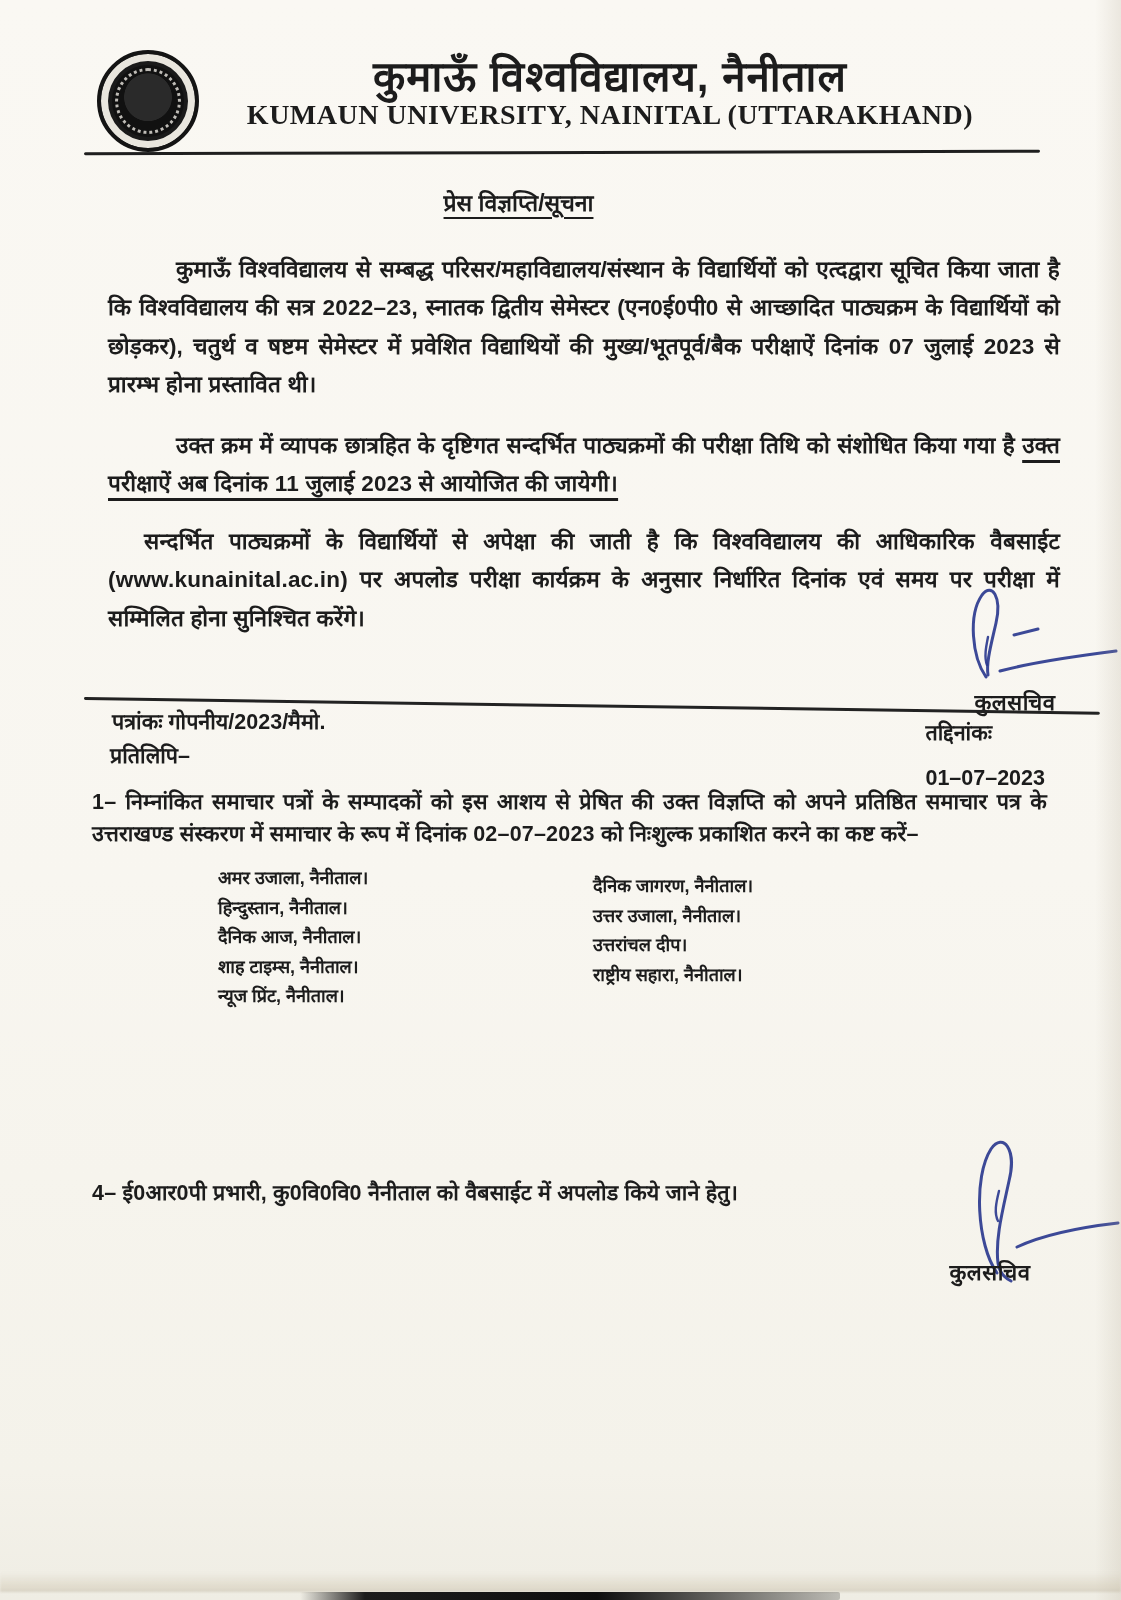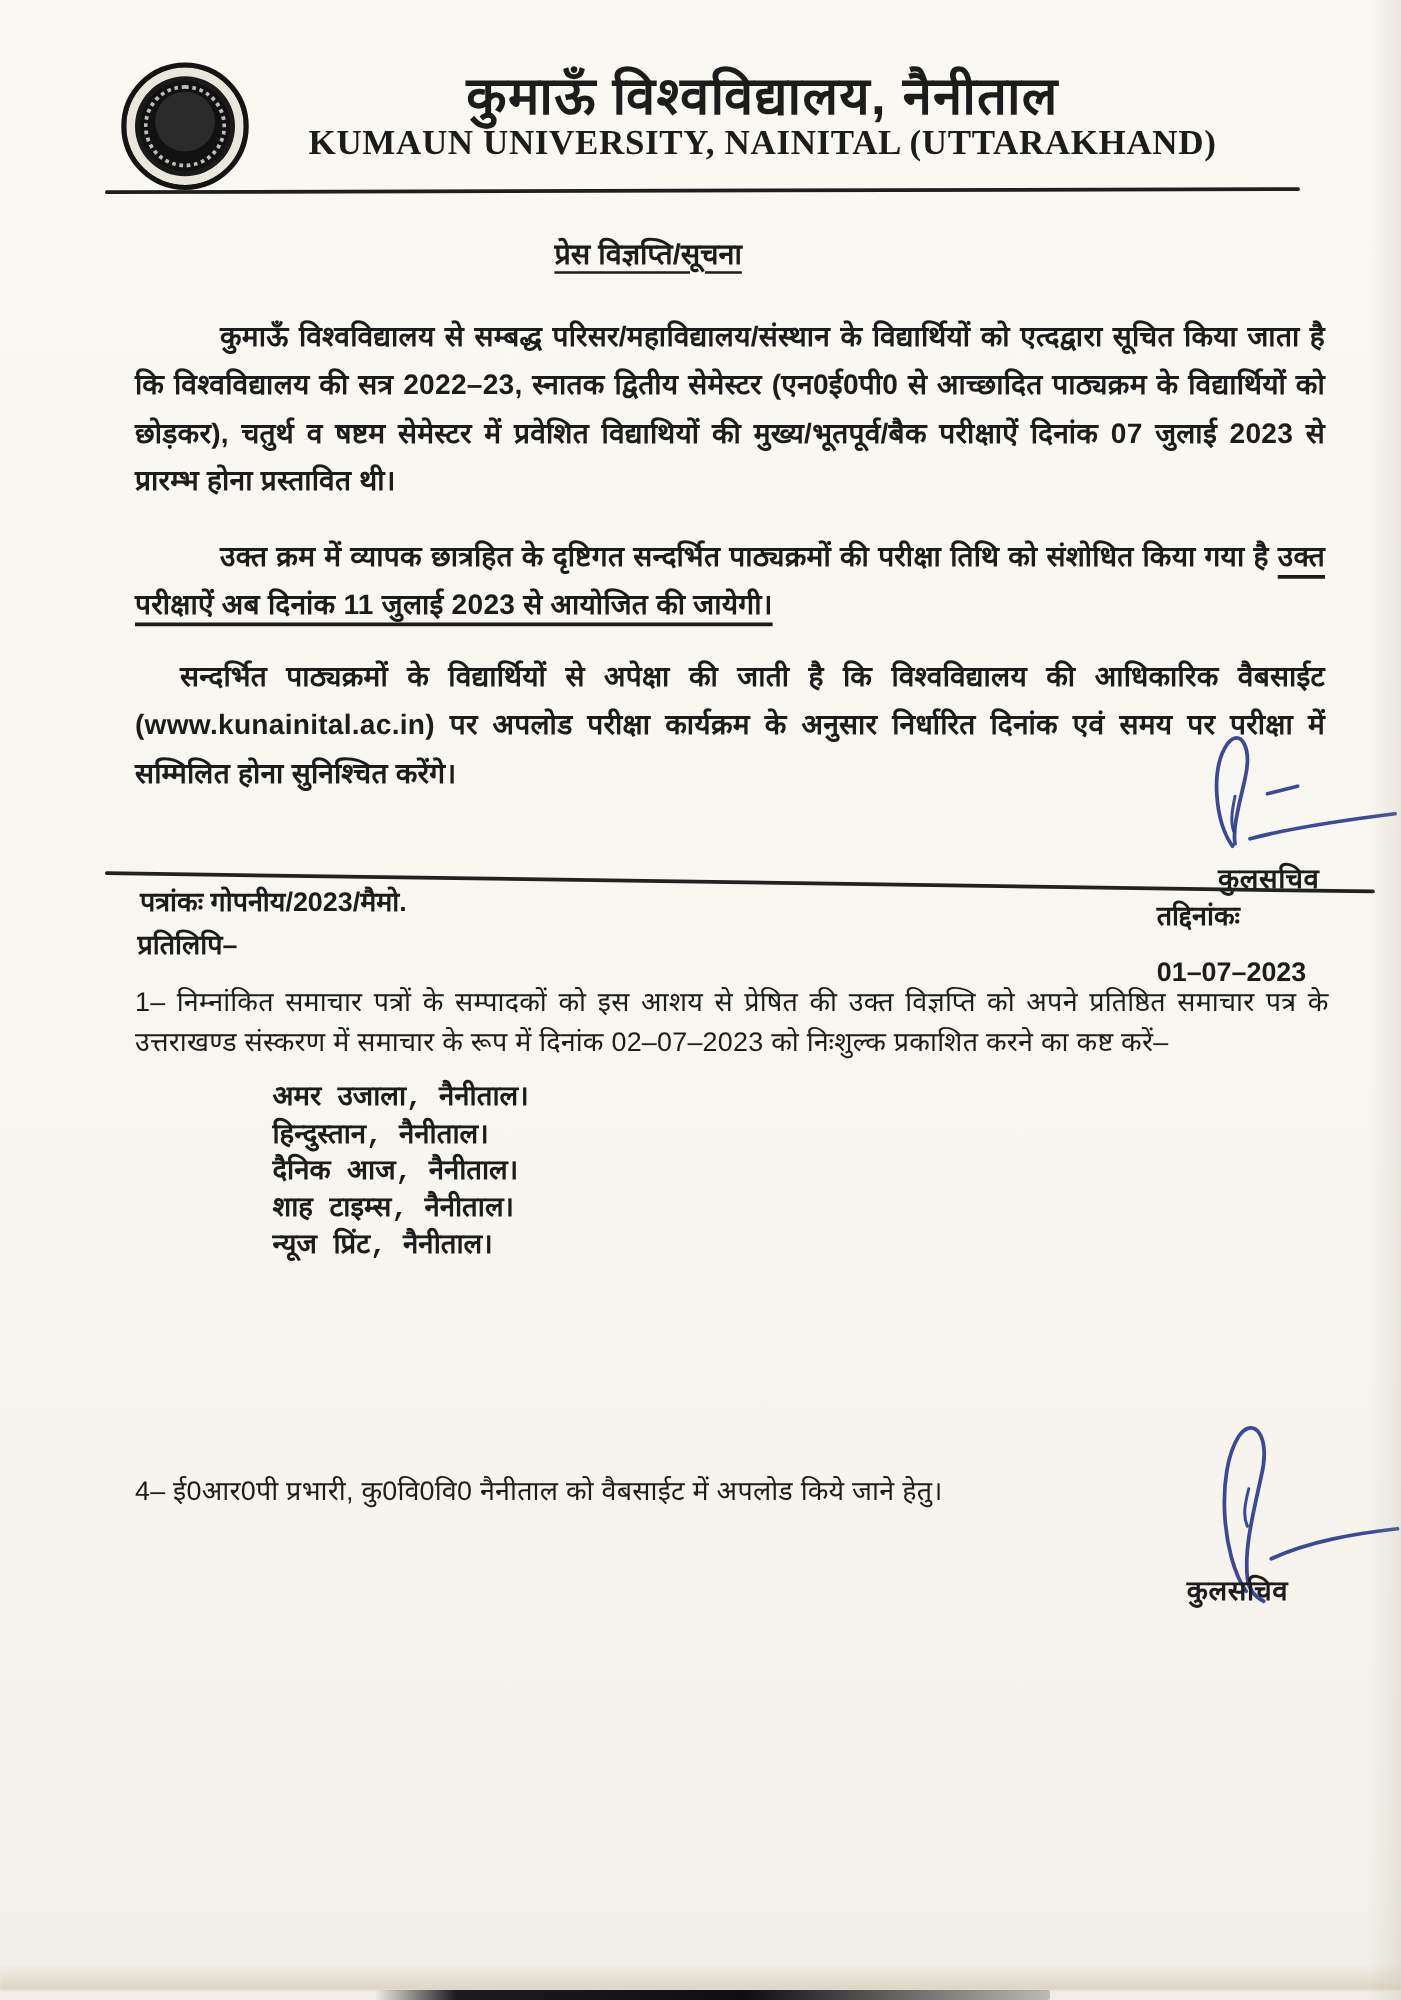--- a/index.html
+++ b/index.html
@@ -74,32 +74,32 @@
   .section-divider{
     left:84px;top:697px;width:1016px;height:2.5px;background:#222;
     transform:rotate(.83deg);transform-origin:left center;border-radius:2px;
   }
   .letter-no{left:112px;top:706px;font-size:21.5px;font-weight:600;}
   .date-row{top:717px;right:76px;font-size:21.5px;font-weight:600;display:flex;gap:20px;flex-direction:column;}
   .copy-heading{left:110px;top:740px;font-size:21.5px;font-weight:600;}
 
   
   .copy-par{
-    left:108px;width:955px;font-size:21.5px;font-weight:400;
+    left:92px;width:955px;font-size:21.5px;font-weight:700;
     line-height:32.5px;text-align:justify;letter-spacing:.2px;
   }
   .item1{top:764px;}
   .item2{
     top:1034px;line-height:31.5px;
     text-decoration:underline;text-decoration-thickness:1.8px;text-underline-offset:6px;
   }
   .item3{top:1124px;}
   .item4{top:1155px;}
   .item5{top:1186px;}
-  .news-col{font-size:22px;font-weight:600;line-height:29.5px;white-space:nowrap;font-family:Liberation Mono, monospace;}
+  .news-col{font-size:18px;font-weight:600;line-height:29.5px;white-space:nowrap;}
   .news-left{left:218px;top:864px;}
   .news-right{left:593px;top:872px;}
 
   
   .smudge-band{
     left:0;bottom:8px;width:1121px;height:20px;
     background:linear-gradient(180deg,rgba(205,195,172,0) 0%,rgba(205,195,172,.38) 70%,rgba(190,180,158,.45) 100%);
     filter:blur(1px);
   }
   .dark-strip{
@@ -147,20 +147,26 @@
 
   <p class="abs copy-par item1">1– निम्नांकित समाचार पत्रों के सम्पादकों को इस आशय से प्रेषित की उक्त विज्ञप्ति को अपने प्रतिष्ठित समाचार पत्र के उत्तराखण्ड संस्करण में समाचार के रूप में दिनांक 02–07–2023 को निःशुल्क प्रकाशित करने का कष्ट करें–</p>
 
   <div class="abs news-col news-left">
     <div>अमर उजाला, नैनीताल।</div>
     <div>हिन्दुस्तान, नैनीताल।</div>
     <div>दैनिक आज, नैनीताल।</div>
     <div>शाह टाइम्स, नैनीताल।</div>
     <div>न्यूज प्रिंट, नैनीताल।</div>
   </div>
+  <div class="abs news-col news-right">
+    <div>दैनिक जागरण, नैनीताल।</div>
+    <div>उत्तर उजाला, नैनीताल।</div>
+    <div>उत्तरांचल दीप।</div>
+    <div>राष्ट्रीय सहारा, नैनीताल।</div>
+  </div>
 
   <p class="abs copy-par item4">4– ई0आर0पी प्रभारी, कु0वि0वि0 नैनीताल को वैबसाईट में अपलोड किये जाने हेतु।</p>
 
   <svg class="abs sig-bottom" width="185" height="150" viewBox="0 0 185 150">
     <path class="sig" stroke-width="3" d="M62,138 C42,110 38,42 56,14 C68,-3 82,14 74,46 C68,74 60,104 63,128 C64,136 68,142 76,146"></path>
     <path class="sig" stroke-width="2.4" d="M64,56 C61,68 59,78 63,86"></path>
     <path class="sig" stroke-width="3" d="M82,112 C112,98 148,92 183,88"></path>
   </svg>
   <div class="abs registrar registrar-bottom">कुलसचिव</div>
 

